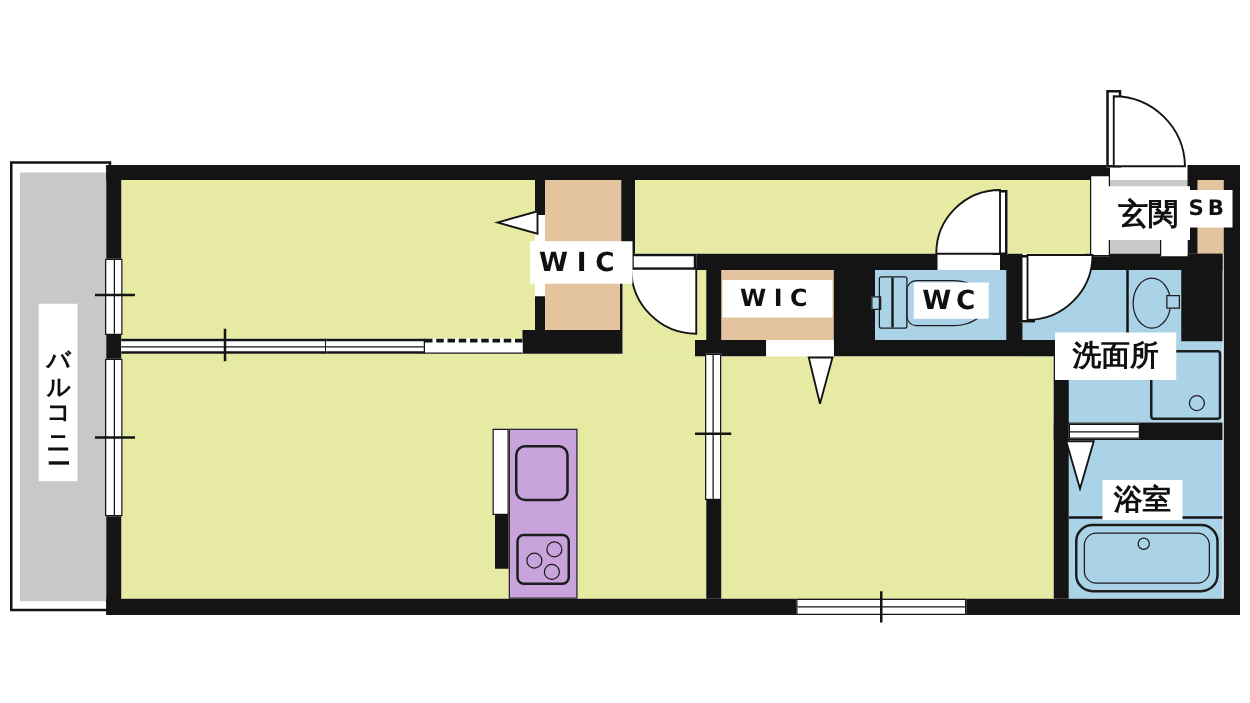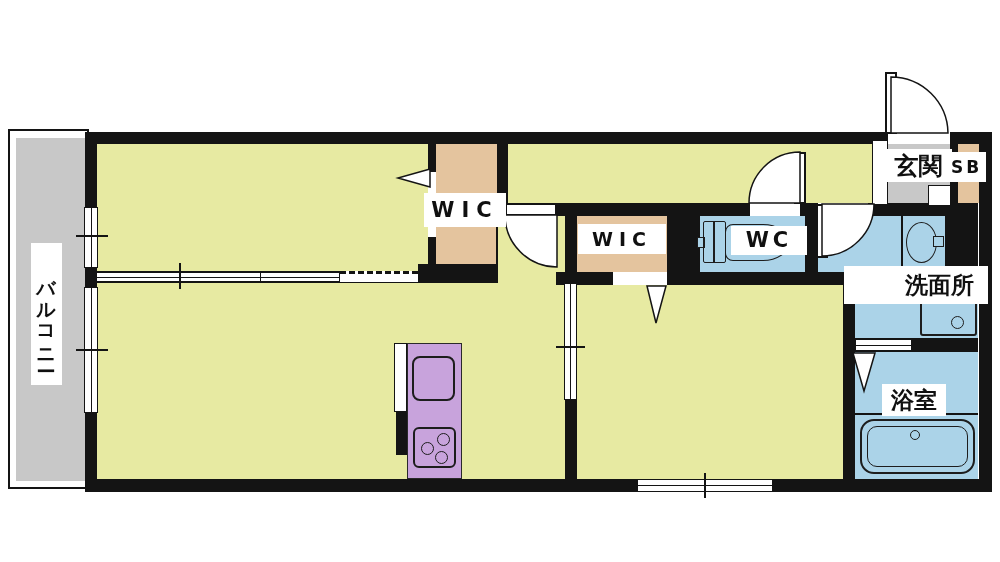--- a/index.html
+++ b/index.html
@@ -138,20 +138,20 @@
     <path d="M557,215 L505,215 A52,52 0 0 0 557,267 Z" fill="#ffffff" stroke="#141414" stroke-width="1.5"></path>
     <path d="M800,203 L800,152 A51,51 0 0 0 749,203 Z" fill="#ffffff" stroke="#141414" stroke-width="1.5"></path>
     <path d="M822,204 L822,256 A52,52 0 0 0 874,204 Z" fill="#ffffff" stroke="#141414" stroke-width="1.5"></path>
     <polygon points="430,169 430,187 398,178" fill="#ffffff" stroke="#141414" stroke-width="1.5"></polygon>
     <polygon points="647,286 666,286 656,323" fill="#ffffff" stroke="#141414" stroke-width="1.5"></polygon>
     <polygon points="853,353 875,353 864,391" fill="#ffffff" stroke="#141414" stroke-width="1.5"></polygon>
   </svg>
 
   <div class="lbl" style="left:31px;top:243px;width:31px;height:142px;font-size:19px;writing-mode:vertical-rl;text-orientation:upright;letter-spacing:2px;">バルコニー</div>
   <div class="lbl" style="left:424px;top:193px;width:82px;height:34px;font-size:21px;letter-spacing:7px;">WIC</div>
-  <div class="lbl" style="left:885px;top:149px;width:67px;height:33px;font-size:24px;">玄関</div>
+  <div class="lbl" style="left:885px;top:149px;width:67px;height:43px;font-size:24px;">玄関</div>
   <div class="lbl" style="left:947px;top:152px;width:39px;height:30px;font-size:17px;letter-spacing:3px;">SB</div>
   <div class="lbl" style="left:578px;top:224px;width:88px;height:30px;font-size:19px;letter-spacing:6px;">WIC</div>
-  <div class="lbl" style="left:731px;top:226px;width:76px;height:29px;font-size:21px;letter-spacing:4px;">WC</div>
-  <div class="lbl" style="left:844px;top:266px;width:97px;height:38px;font-size:23px;padding-left:47px;">洗面所</div>
+  <div class="lbl" style="left:731px;top:226px;width:60px;height:29px;font-size:21px;letter-spacing:4px;">WC</div>
+  <div class="lbl" style="left:844px;top:266px;width:97px;height:38px;font-size:23px;">洗面所</div>
   <div class="lbl" style="left:882px;top:384px;width:64px;height:32px;font-size:23px;">浴室</div>
 
 </div>
 
 </body></html>

